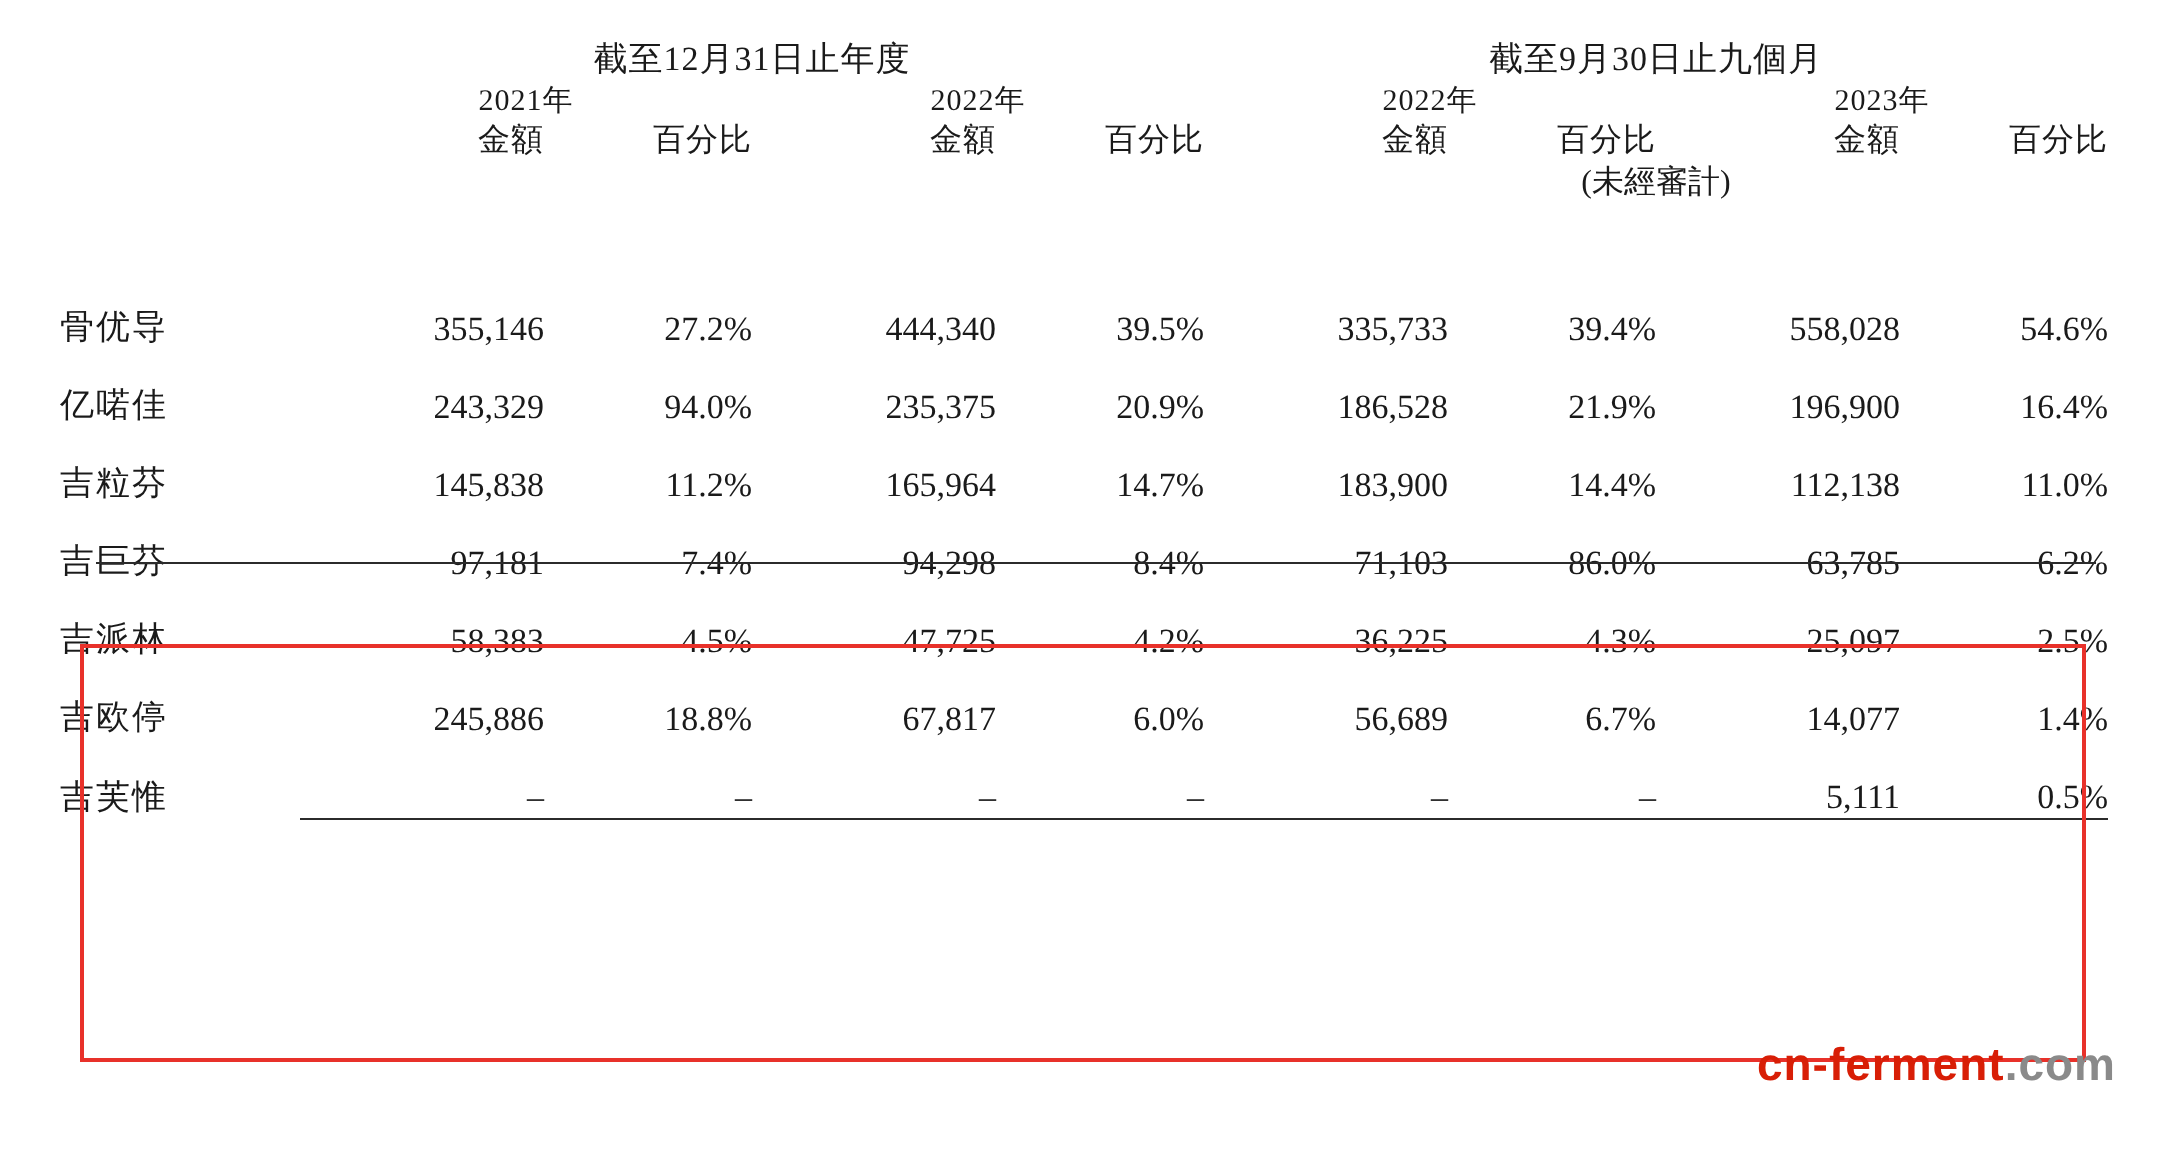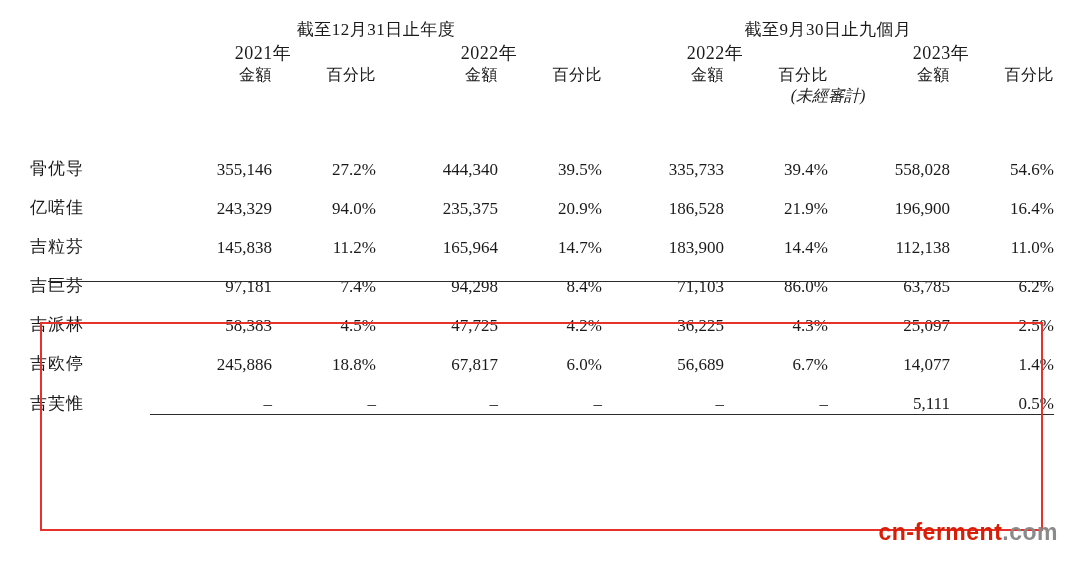--- a/index.html
+++ b/index.html
@@ -38,21 +38,21 @@
   col.c-pct   { width: 104px; }
 
   .hdr-period {
     text-align: center;
     font-size: 17px;
     padding-bottom: 8px;
     letter-spacing: 0.5px;
   }
   .hdr-year {
     text-align: center;
-    font-size: 18px;
+    font-size: 15px;
     padding-bottom: 10px;
     letter-spacing: 0.5px;
   }
   .hdr-sub {
     text-align: center;
     font-size: 16px;
     padding-bottom: 8px;
     letter-spacing: 0.5px;
   }
   .hdr-col {
@@ -64,21 +64,20 @@
   }
   .note-unit {
     text-align: center;
     font-style: italic;
     font-size: 16px;
     padding-top: 14px;
     padding-bottom: 4px;
   }
   .note-unaudited {
     text-align: center;
-    font-style: italic;
     font-size: 16px;
     padding-top: 10px;
     padding-bottom: 4px;
   }
   .spacer-row td { height: 34px; }
 
   tr.data-row td {
     height: 39px;
     font-size: 17px;
   }

